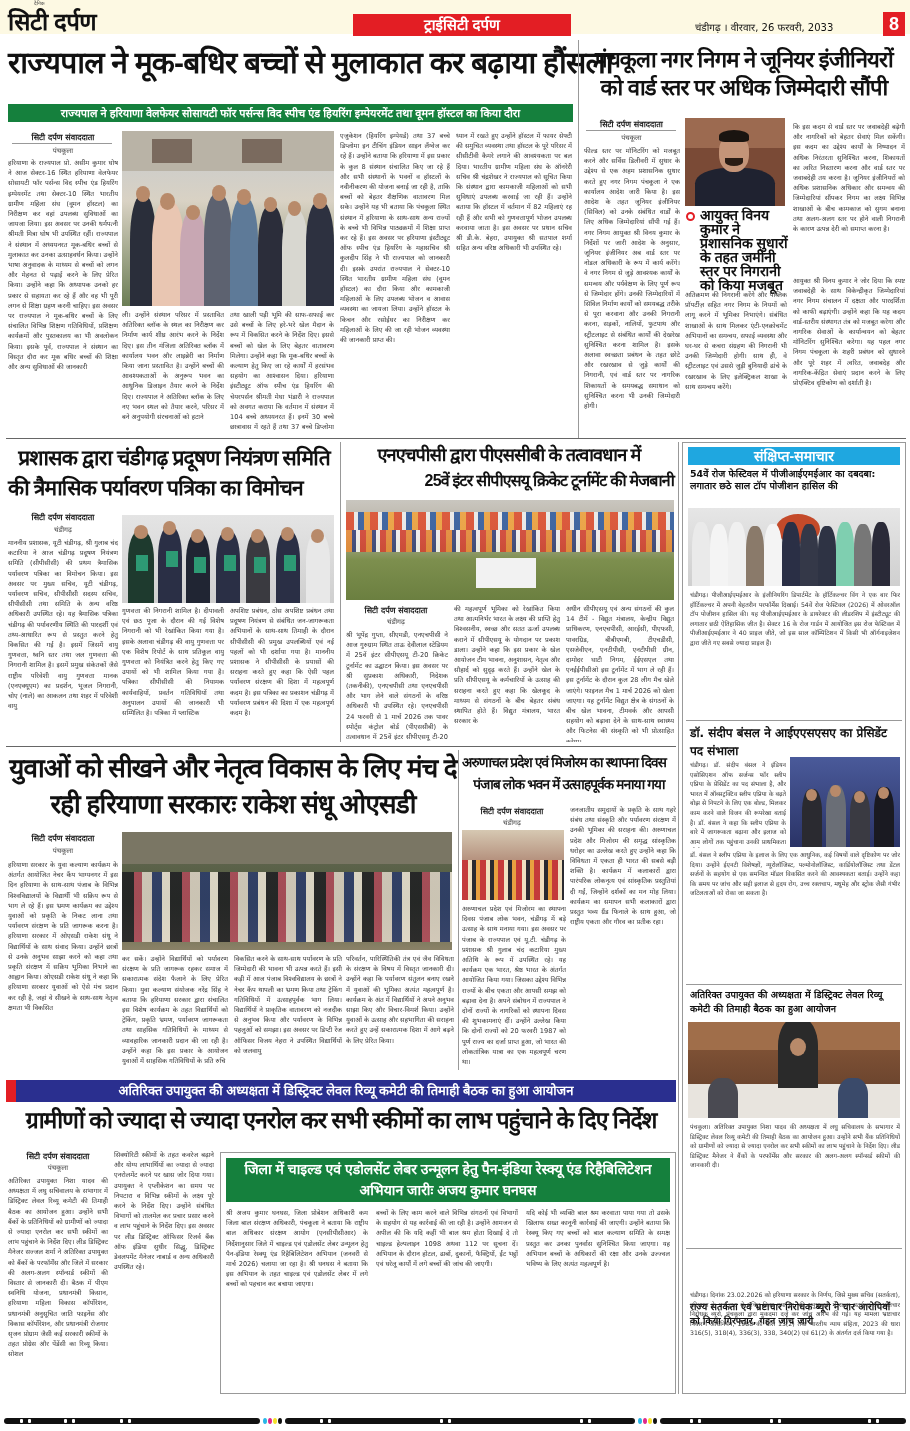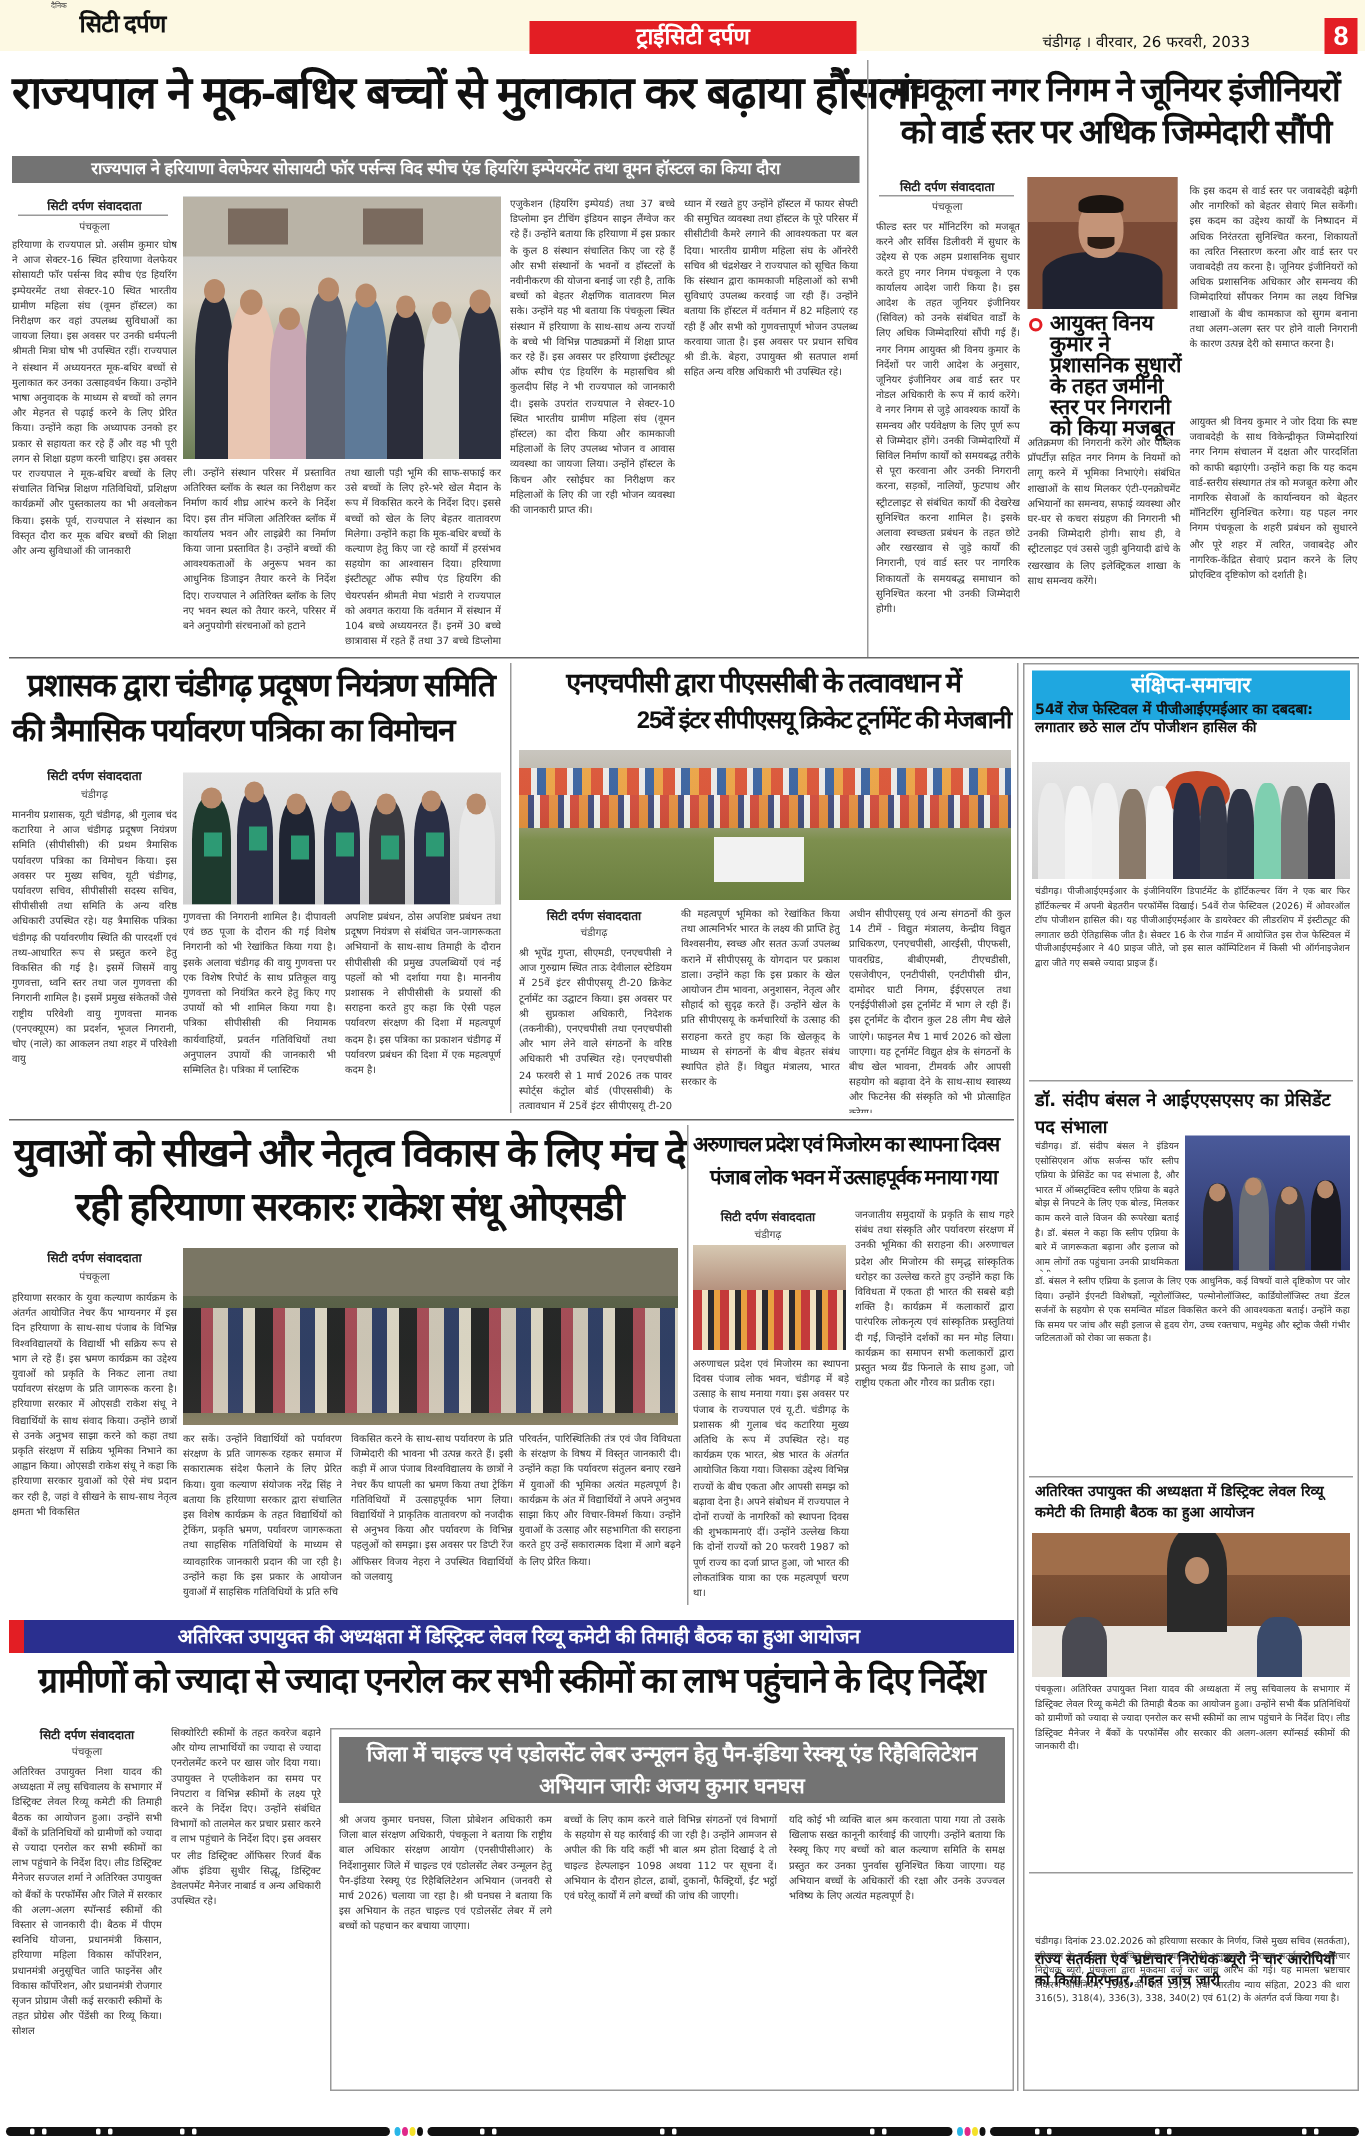--- a/index.html
+++ b/index.html
@@ -1,27 +1,27 @@
 <!DOCTYPE html>
 <html><head>
 <meta charset="utf-8">
 <style>
   * { box-sizing: border-box; margin: 0; padding: 0; }
   html, body { width: 910px; height: 1431px; background: #fff; overflow: hidden; }
   body { font-family: "DejaVu Sans", "Liberation Sans", sans-serif; color: #111; position: relative; }
 
   .masthead { position: absolute; left: 0; top: 0; width: 910px; height: 34px; background: #fdf9e3; }
-  .logo { position: absolute; left: 8px; top: 4px; font-family: Liberation Serif, serif; font-weight: bold; font-size: 16px; letter-spacing: -0.5px; margin-left: 45px; }
+  .logo { position: absolute; left: 8px; top: 4px; font-family: Liberation Sans, sans-serif; font-weight: bold; font-size: 24px; letter-spacing: -0.5px; }
   .logo-sub { position: absolute; left: 34px; top: 0px; font-size: 5px; color: #444; }
   .section-banner { position: absolute; left: 353px; top: 14px; width: 218px; height: 22px; background: #e31e24; color: #fff; font-weight: bold; font-size: 15px; text-align: center; line-height: 22px; font-family: "Liberation Sans", sans-serif; }
   .dateline { position: absolute; left: 695px; top: 20px; font-size: 10px; color: #111; }
   .page-num { position: absolute; left: 883px; top: 12px; width: 22px; height: 24px; background: #e31e24; color: #fff; font-weight: bold; font-size: 18px; text-align: center; line-height: 24px; font-family: "Liberation Sans", sans-serif; }
 
   .headline { position: absolute; font-family: "Liberation Sans", sans-serif; font-weight: bold; color: #111; line-height: 1.1; letter-spacing: -0.8px; }
-  .sub-banner { position: absolute; background: #737373; color: #fff; font-weight: bold; font-family: "Liberation Sans", sans-serif; text-align: center; }
+  .sub-banner { position: absolute; background: #15803d; color: #fff; font-weight: bold; font-family: "Liberation Sans", sans-serif; text-align: center; }
   .blue-banner { position: absolute; background: #2a2f8f; color: #fff; font-weight: bold; font-family: "Liberation Sans", sans-serif; text-align: center; border-left: 10px solid #e31e24; }
 
   .byline { position: absolute; font-size: 8px; text-align: center; color: #222; font-weight: bold; }
   .byline-place { position: absolute; font-size: 7px; text-align: center; color: #444; }
   .col-text { position: absolute; font-size: 6.6px; line-height: 10.2px; color: #333; text-align: justify; overflow: hidden; font-family: "DejaVu Sans", sans-serif; }
 
   .photo { position: absolute; overflow: hidden; }
   .photo .person { position: absolute; bottom: 0; border-radius: 40% 40% 0 0; }
   .photo .head { position: absolute; border-radius: 50%; background: #b88a6a; }
 
@@ -150,21 +150,21 @@
 </div>
 <div class="byline" style="left:346px; top:604px; width:100px;">सिटी दर्पण संवाददाता</div>
 <div class="byline-place" style="left:346px; top:617px; width:100px;">चंडीगढ़</div>
 <div class="col-text" style="left:346px; top:630px; width:102px; height:112px;">श्री भूपेंद्र गुप्ता, सीएमडी, एनएचपीसी ने आज गुरुग्राम स्थित ताऊ देवीलाल स्टेडियम में 25वें इंटर सीपीएसयू टी-20 क्रिकेट टूर्नामेंट का उद्घाटन किया। इस अवसर पर श्री सुप्रकाश अधिकारी, निदेशक (तकनीकी), एनएचपीसी तथा एनएचपीसी और भाग लेने वाले संगठनों के वरिष्ठ अधिकारी भी उपस्थित रहे। एनएचपीसी 24 फरवरी से 1 मार्च 2026 तक पावर स्पोर्ट्स कंट्रोल बोर्ड (पीएससीबी) के तत्वावधान में 25वें इंटर सीपीएसयू टी-20 क्रिकेट टूर्नामेंट की मेजबानी कर रहा है। अपने उद्घाटन संबोधन में सीएमडी, एनएचपीसी ने राष्ट्र निर्माण में विद्युत क्षेत्र</div>
 <div class="col-text" style="left:454px; top:604px; width:106px; height:138px;">की महत्वपूर्ण भूमिका को रेखांकित किया तथा आत्मनिर्भर भारत के लक्ष्य की प्राप्ति हेतु विश्वसनीय, स्वच्छ और सतत ऊर्जा उपलब्ध कराने में सीपीएसयू के योगदान पर प्रकाश डाला। उन्होंने कहा कि इस प्रकार के खेल आयोजन टीम भावना, अनुशासन, नेतृत्व और सौहार्द को सुदृढ़ करते हैं। उन्होंने खेल के प्रति सीपीएसयू के कर्मचारियों के उत्साह की सराहना करते हुए कहा कि खेलकूद के माध्यम से संगठनों के बीच बेहतर संबंध स्थापित होते हैं। विद्युत मंत्रालय, भारत सरकार के</div>
 <div class="col-text" style="left:566px; top:604px; width:108px; height:138px;">अधीन सीपीएसयू एवं अन्य संगठनों की कुल 14 टीमें - विद्युत मंत्रालय, केन्द्रीय विद्युत प्राधिकरण, एनएचपीसी, आरईसी, पीएफसी, पावरग्रिड, बीबीएमबी, टीएचडीसी, एसजेवीएन, एनटीपीसी, एनटीपीसी ग्रीन, दामोदर घाटी निगम, ईईएसएल तथा एनईईपीसीओ इस टूर्नामेंट में भाग ले रही हैं। इस टूर्नामेंट के दौरान कुल 28 लीग मैच खेले जाएंगे। फाइनल मैच 1 मार्च 2026 को खेला जाएगा। यह टूर्नामेंट विद्युत क्षेत्र के संगठनों के बीच खेल भावना, टीमवर्क और आपसी सहयोग को बढ़ावा देने के साथ-साथ स्वास्थ्य और फिटनेस की संस्कृति को भी प्रोत्साहित करेगा।</div>
 
 <div class="vrule" style="left:678px; top:442px; height:952px;"></div>
 
 <div class="sidebar-box" style="left:682px; top:442px; width:224px; height:952px;"></div>
-<div class="brief-banner" style="left:688px; top:447px; width:212px; height:33px; font-size:14px; line-height:18px;">संक्षिप्त-समाचार</div>
+<div class="brief-banner" style="left:688px; top:447px; width:212px; height:18px; font-size:14px; line-height:18px;">संक्षिप्त-समाचार</div>
 <div class="side-head" style="left:690px; top:468px; width:210px; font-size:9.5px;">54वें रोज फेस्टिवल में पीजीआईएमईआर का दबदबा: लगातार छठे साल टॉप पोजीशन हासिल की</div>
 <div class="photo" style="left:688px; top:508px; width:212px; height:78px; background:linear-gradient(#e6e6e6, #cfcfcf);">
   <div style="position:absolute;left:88px;top:6px;width:44px;height:30px;background:#c44a2a;border-radius:50%;"></div>
   <div class="person" style="left:4px;width:18px;height:64px;background:#eaeaea;"></div>
   <div class="person" style="left:22px;width:18px;height:62px;background:#f4f4f4;"></div>
   <div class="person" style="left:40px;width:18px;height:64px;background:#f0f0f0;"></div>
   <div class="person" style="left:58px;width:18px;height:60px;background:#8a7a6a;"></div>
   <div class="person" style="left:76px;width:18px;height:62px;background:#f4f4f4;"></div>
   <div class="person" style="left:94px;width:18px;height:64px;background:#2a2f45;"></div>
   <div class="person" style="left:112px;width:18px;height:62px;background:#343848;"></div>

